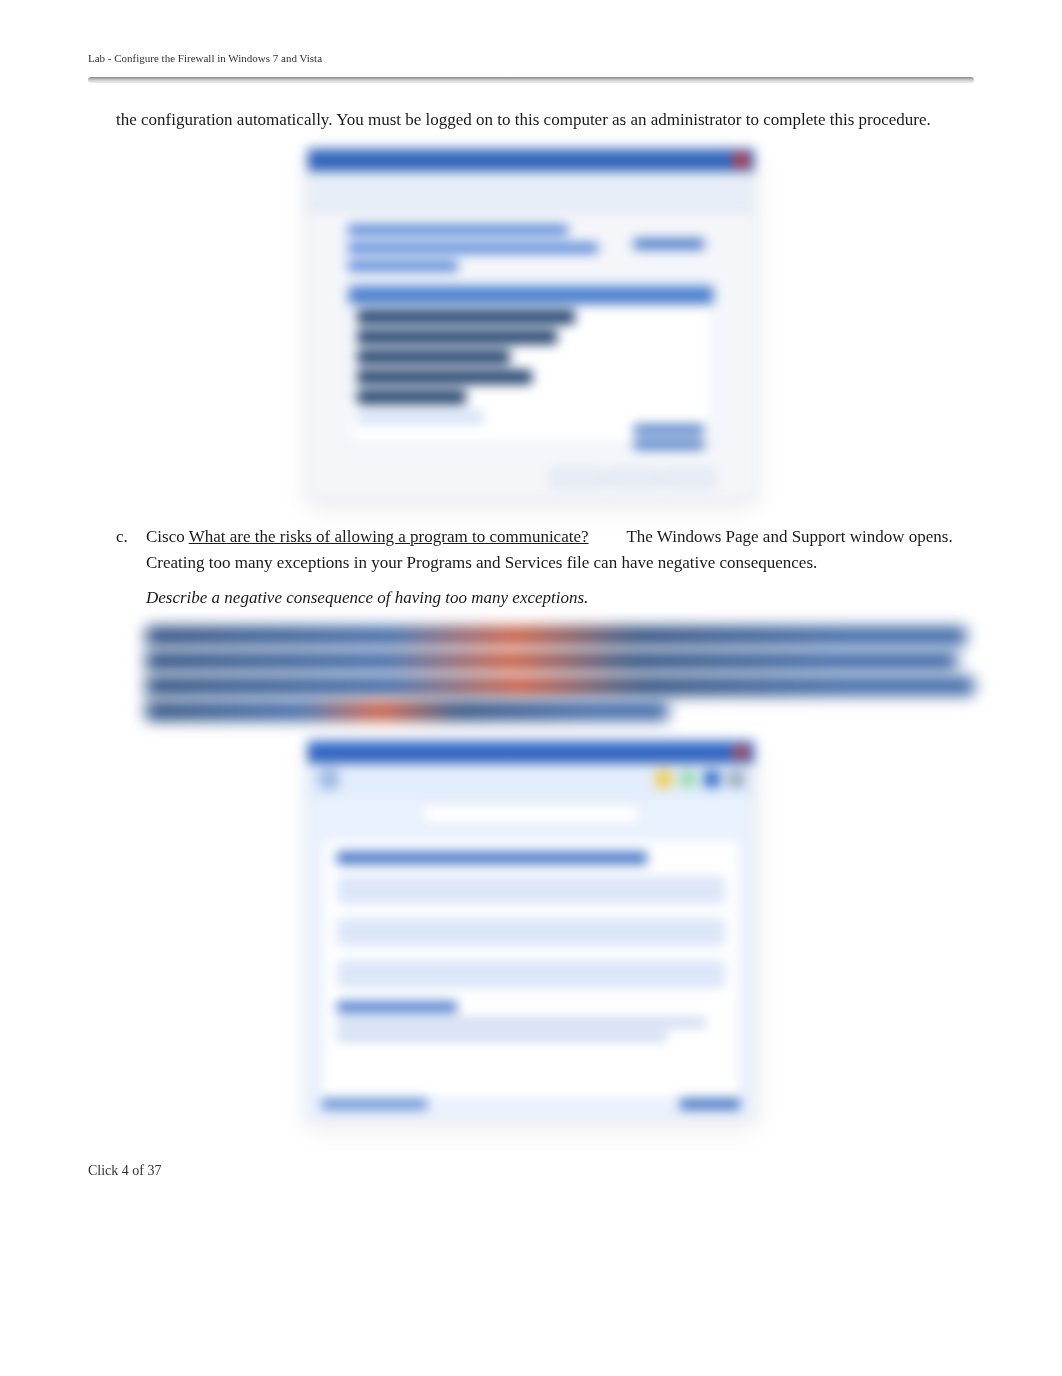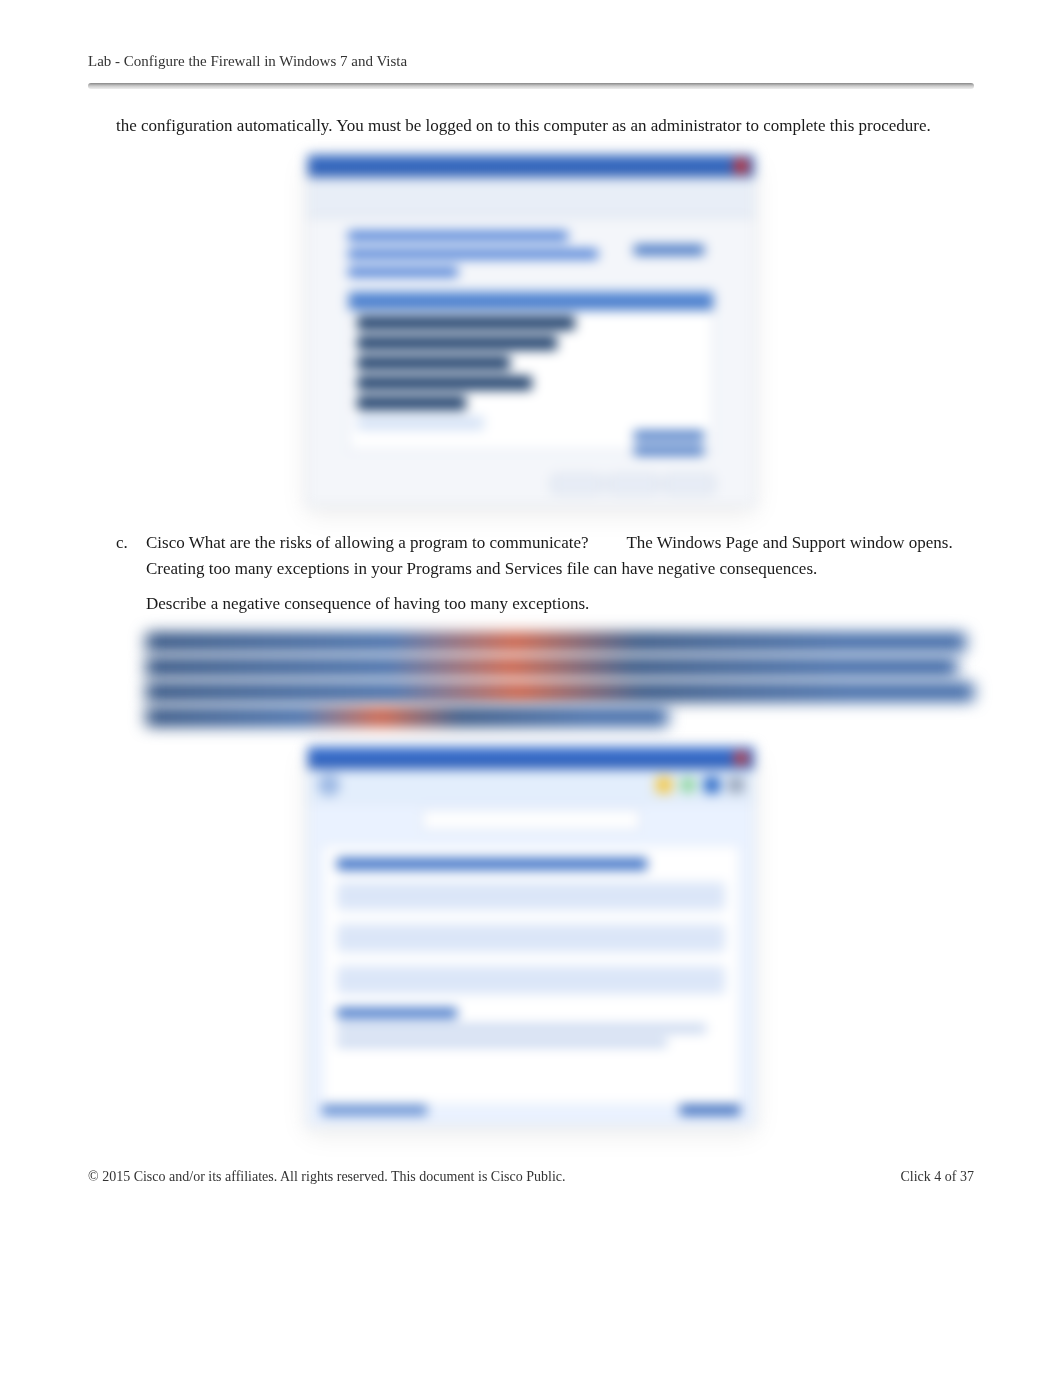--- a/index.html
+++ b/index.html
@@ -7,21 +7,21 @@
       font-family: Georgia, 'Times New Roman', serif;
       background: #fff;
       width: 1062px;
       margin: 0 auto;
       padding: 50px 88px 40px 88px;
       color: #1a1a1a;
       font-size: 17px;
       line-height: 1.5;
     }
     .header-title {
-      font-size: 15px;
+      font-size: 11px;
       margin-bottom: 10px;
       color: #333;
     }
     .header-divider {
       height: 6px;
       background: linear-gradient(to bottom, #888 0%, #ccc 50%, #eee 100%);
       border-radius: 3px;
       margin-bottom: 24px;
     }
     .body-text {
@@ -124,20 +124,21 @@
     }
     .list-item .letter {
       width: 30px;
       flex-shrink: 0;
     }
     .list-item .content-text { flex: 1; }
 
     .question {
       margin-left: 58px;
       margin-bottom: 16px;
+      font-style: italic;
     }
     .obscured-answer {
       margin-left: 58px;
       margin-bottom: 20px;
     }
     .obscured-answer .line {
       height: 18px;
       margin-bottom: 7px;
       border-radius: 2px;
       filter: blur(8px);
@@ -191,21 +192,21 @@
           <div></div>
           <div></div>
         </div>
     </div>
   </div>
 </div>
 
 <div class="list-item">
   <div class="letter">c.</div>
   <div class="content-text">
-    <span>Cisco </span><span style="font-weight:normal;">What are the risks of allowing a program to communicate?</span>&nbsp;&nbsp;&nbsp;&nbsp;&nbsp;&nbsp;&nbsp;&nbsp;<span> The </span><span>Windows Page and Support</span><span> window opens. Creating too many exceptions in your Programs and Services file can have negative consequences.</span>
+    <span>Cisco </span><span style="font-weight:normal;text-decoration:underline;">What are the risks of allowing a program to communicate?</span>&nbsp;&nbsp;&nbsp;&nbsp;&nbsp;&nbsp;&nbsp;&nbsp;<span> The </span><span>Windows Page and Support</span><span> window opens. Creating too many exceptions in your Programs and Services file can have negative consequences.</span>
   </div>
 </div>
 
 <div class="question">Describe a negative consequence of having too many exceptions.</div>
 
 <div class="obscured-answer">
   <div class="line l1"></div>
   <div class="line l2"></div>
   <div class="line l3"></div>
   <div class="line l4"></div>
@@ -238,17 +239,16 @@
         <div class="l" style="width:95%"></div>
         <div class="l" style="width:85%"></div>
       </div>
     </div>
     <div class="status"></div>
     <div class="statright"></div>
   </div>
 </div>
 
 <div class="footer">
-  <div>© 2015 Cisco and/or its affiliates. All rights reserved. This document is Cisco Public.</div>
   <div>
     <span>Click </span><span>4</span><span> of 37</span>
   </div>
 </div>
 
 </body></html>

